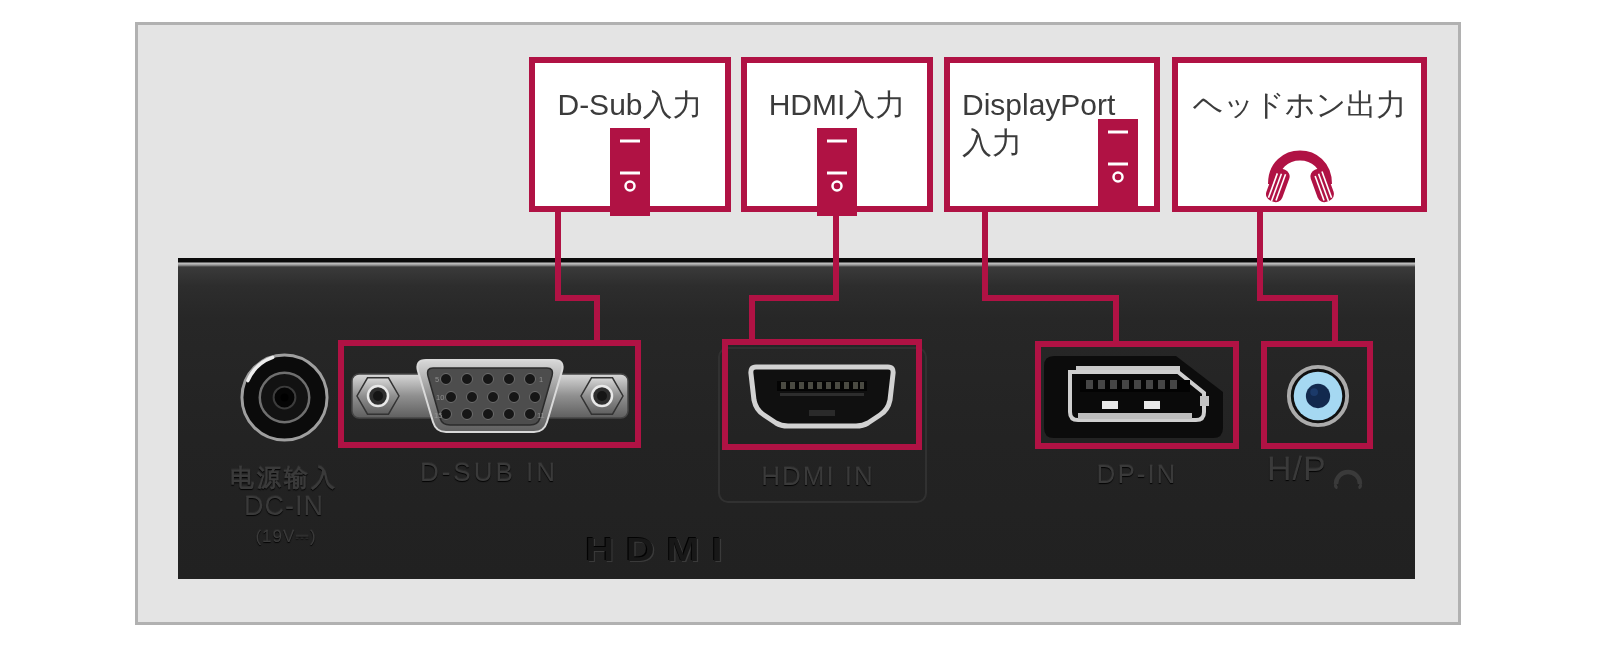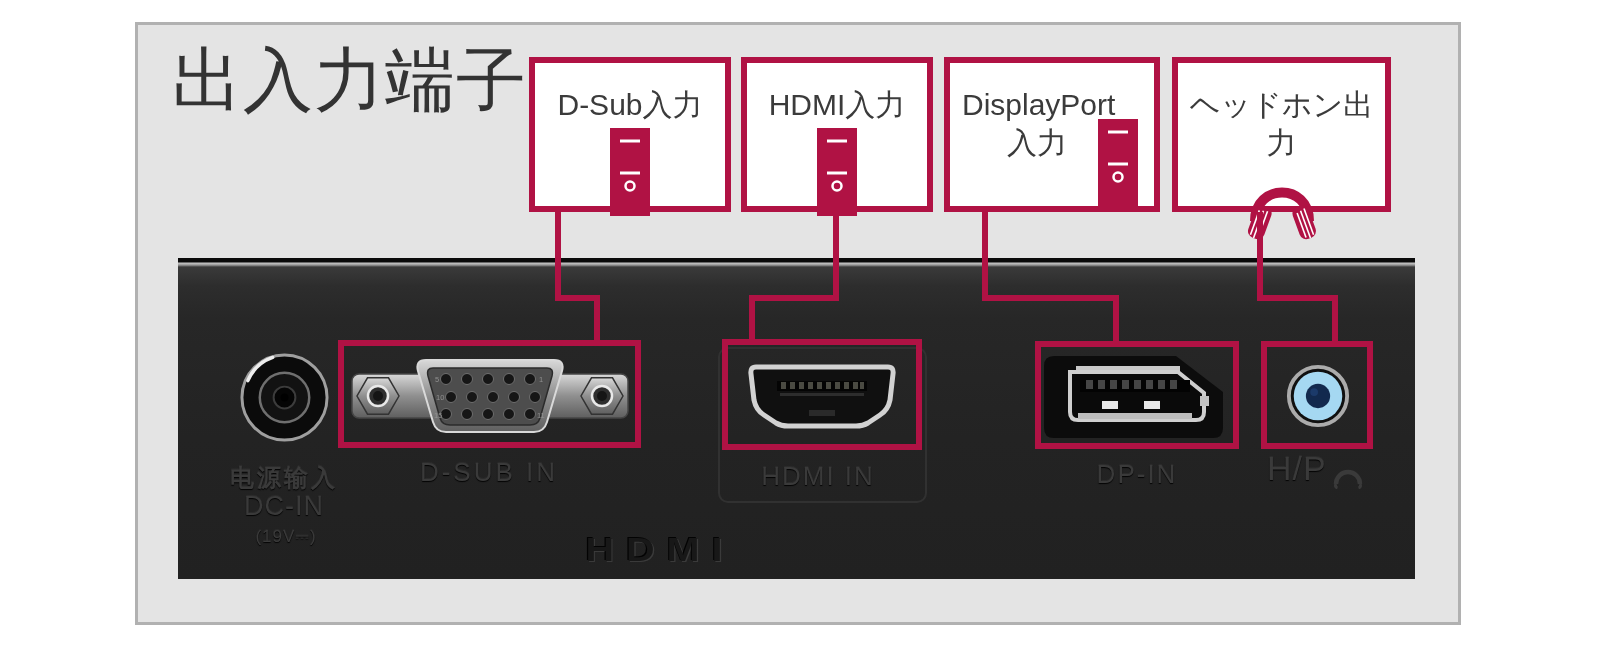--- a/index.html
+++ b/index.html
@@ -68,21 +68,20 @@
   .port{z-index:6;}
   svg{display:block;}
 </style>
 </head>
 <body>
 
 <div id="stage" style="--accent: #b01244;">
 
   <div class="abs backdrop"></div>
 
-  <h1 class="abs figure-title">出入力端子</h1>
 
   <div class="abs callout" style="left:529px;width:202px;">
     <div class="callout-label">D-Sub入力</div>
     <svg class="tower" width="40" height="88" viewBox="0 0 40 88">
       <rect width="40" height="88" fill="#b01244"></rect>
       <line x1="10" y1="13" x2="30" y2="13" stroke="#fff" stroke-width="3"></line>
       <line x1="10" y1="45" x2="30" y2="45" stroke="#fff" stroke-width="3"></line>
       <circle cx="20" cy="58" r="4.5" fill="none" stroke="#fff" stroke-width="2.5"></circle>
     </svg>
   </div>
@@ -90,31 +89,31 @@
   <div class="abs callout" style="left:741px;width:192px;">
     <div class="callout-label">HDMI入力</div>
     <svg class="tower" width="40" height="88" viewBox="0 0 40 88">
       <rect width="40" height="88" fill="#b01244"></rect>
       <line x1="10" y1="13" x2="30" y2="13" stroke="#fff" stroke-width="3"></line>
       <line x1="10" y1="45" x2="30" y2="45" stroke="#fff" stroke-width="3"></line>
       <circle cx="20" cy="58" r="4.5" fill="none" stroke="#fff" stroke-width="2.5"></circle>
     </svg>
   </div>
 
-  <div class="abs callout callout-dp" style="left:944px;width:216px;text-align:center;">
+  <div class="abs callout callout-dp" style="left:944px;width:216px;">
     <div class="callout-label" style="width:150px;">DisplayPort入力</div>
     <svg class="tower" width="40" height="88" viewBox="0 0 40 88">
       <rect width="40" height="88" fill="#b01244"></rect>
       <line x1="10" y1="13" x2="30" y2="13" stroke="#fff" stroke-width="3"></line>
       <line x1="10" y1="45" x2="30" y2="45" stroke="#fff" stroke-width="3"></line>
       <circle cx="20" cy="58" r="4.5" fill="none" stroke="#fff" stroke-width="2.5"></circle>
     </svg>
   </div>
 
-  <div class="abs callout" style="left:1172px;width:219px;">
+  <div class="abs callout" style="left:1172px;width:255px;">
     <div class="callout-label">ヘッドホン出力</div>
     <div class="headphones-wrap">
       <svg style="margin:0 auto;display:block;" width="76" height="80" viewBox="0 0 76 80">
         <path d="M11,58 C11,20 65,20 65,58" stroke="#b01244" stroke-width="10" fill="none"></path>
         <g transform="rotate(20 15 60)">
           <rect x="7" y="42" width="17" height="34" rx="7" fill="#b01244"></rect>
           <line x1="11" y1="48" x2="11" y2="74" stroke="#fff" stroke-width="1.6"></line>
           <line x1="15" y1="47" x2="15" y2="76" stroke="#fff" stroke-width="1.6"></line>
           <line x1="19" y1="46" x2="19" y2="74" stroke="#fff" stroke-width="1.6"></line>
         </g>

